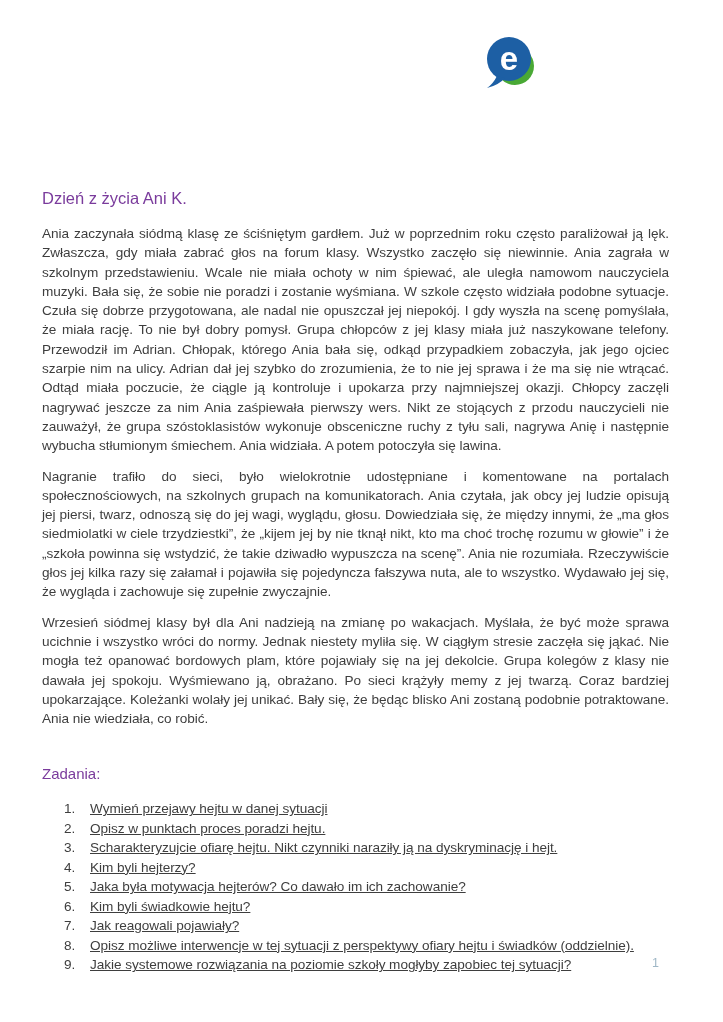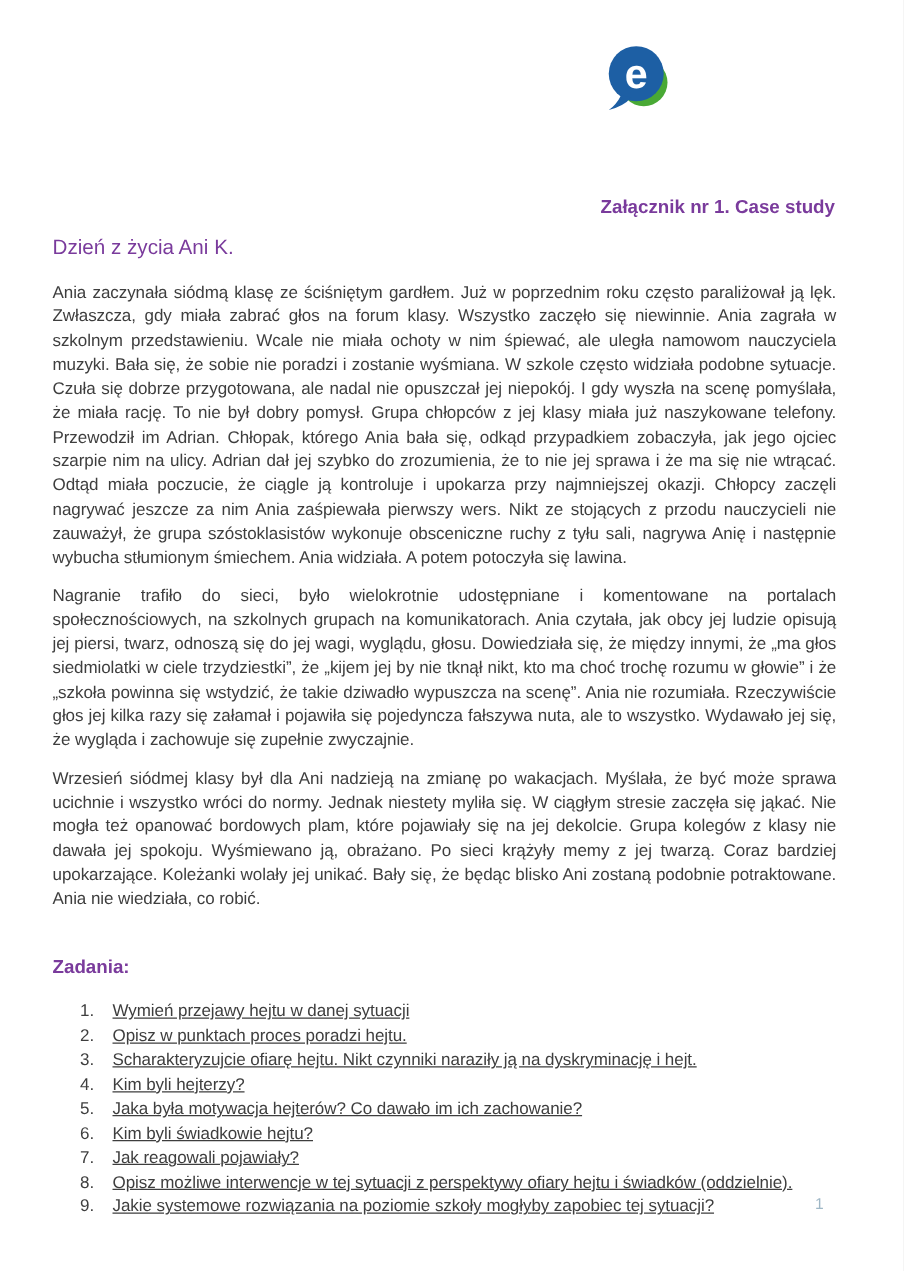--- a/index.html
+++ b/index.html
@@ -71,21 +71,21 @@
   .doc-body p {
     font-size: 13.6px;
     line-height: 19.3px;
     text-align: justify;
     margin-bottom: 11px;
     letter-spacing: -0.05px;
   }
   .tasks-heading {
     color: #7A3B9C;
     font-size: 15px;
-    font-weight: bold;
+    font-weight: normal;
     margin-top: 37px;
   }
   ol.tasks {
     list-style: none;
     counter-reset: task;
     margin-top: 17px;
     text-decoration: underline;
   }
   ol.tasks li {
     position: relative;
@@ -121,21 +121,20 @@
       <svg class="logo-mark" width="50" height="52" viewBox="0 0 50 52" aria-hidden="true">
         <circle cx="29" cy="30" r="19" fill="#49A935"></circle>
         <circle cx="23" cy="23" r="22" fill="#1D5FA4"></circle>
         <path d="M11 40 Q7 48 1 52 Q13 49 19 42 Z" fill="#1D5FA4"></path>
         <text x="23" y="34" font-family="Liberation Sans, sans-serif" font-size="33" font-weight="bold" fill="#ffffff" text-anchor="middle">e</text>
       </svg>
     </span>
 
   </div>
 
-  <div class="attachment-label">Załącznik nr 1. Case study</div>
 
   <div class="doc-body">
 
     <div class="case-title">Dzień z życia Ani K.</div>
 
     <p>Ania zaczynała siódmą klasę ze ściśniętym gardłem. Już w poprzednim roku często paraliżował ją lęk. Zwłaszcza, gdy miała zabrać głos na forum klasy. Wszystko zaczęło się niewinnie. Ania zagrała w szkolnym przedstawieniu. Wcale nie miała ochoty w nim śpiewać, ale uległa namowom nauczyciela muzyki. Bała się, że sobie nie poradzi i zostanie wyśmiana. W szkole często widziała podobne sytuacje. Czuła się dobrze przygotowana, ale nadal nie opuszczał jej niepokój. I gdy wyszła na scenę pomyślała, że miała rację. To nie był dobry pomysł. Grupa chłopców z jej klasy miała już naszykowane telefony. Przewodził im Adrian. Chłopak, którego Ania bała się, odkąd przypadkiem zobaczyła, jak jego ojciec szarpie nim na ulicy. Adrian dał jej szybko do zrozumienia, że to nie jej sprawa i że ma się nie wtrącać. Odtąd miała poczucie, że ciągle ją kontroluje i upokarza przy najmniejszej okazji. Chłopcy zaczęli nagrywać jeszcze za nim Ania zaśpiewała pierwszy wers. Nikt ze stojących z przodu nauczycieli nie zauważył, że grupa szóstoklasistów wykonuje obsceniczne ruchy z tyłu sali, nagrywa Anię i następnie wybucha stłumionym śmiechem. Ania widziała. A potem potoczyła się lawina.</p>
 
     <p>Nagranie trafiło do sieci, było wielokrotnie udostępniane i komentowane na portalach społecznościowych, na szkolnych grupach na komunikatorach. Ania czytała, jak obcy jej ludzie opisują jej piersi, twarz, odnoszą się do jej wagi, wyglądu, głosu. Dowiedziała się, że między innymi, że „ma głos siedmiolatki w ciele trzydziestki”, że „kijem jej by nie tknął nikt, kto ma choć trochę rozumu w głowie” i że „szkoła powinna się wstydzić, że takie dziwadło wypuszcza na scenę”. Ania nie rozumiała. Rzeczywiście głos jej kilka razy się załamał i pojawiła się pojedyncza fałszywa nuta, ale to wszystko. Wydawało jej się, że wygląda i zachowuje się zupełnie zwyczajnie.</p>
 
     <p>Wrzesień siódmej klasy był dla Ani nadzieją na zmianę po wakacjach. Myślała, że być może sprawa ucichnie i wszystko wróci do normy. Jednak niestety myliła się. W ciągłym stresie zaczęła się jąkać. Nie mogła też opanować bordowych plam, które pojawiały się na jej dekolcie. Grupa kolegów z klasy nie dawała jej spokoju. Wyśmiewano ją, obrażano. Po sieci krążyły memy z jej twarzą. Coraz bardziej upokarzające. Koleżanki wolały jej unikać. Bały się, że będąc blisko Ani zostaną podobnie potraktowane. Ania nie wiedziała, co robić.</p>

